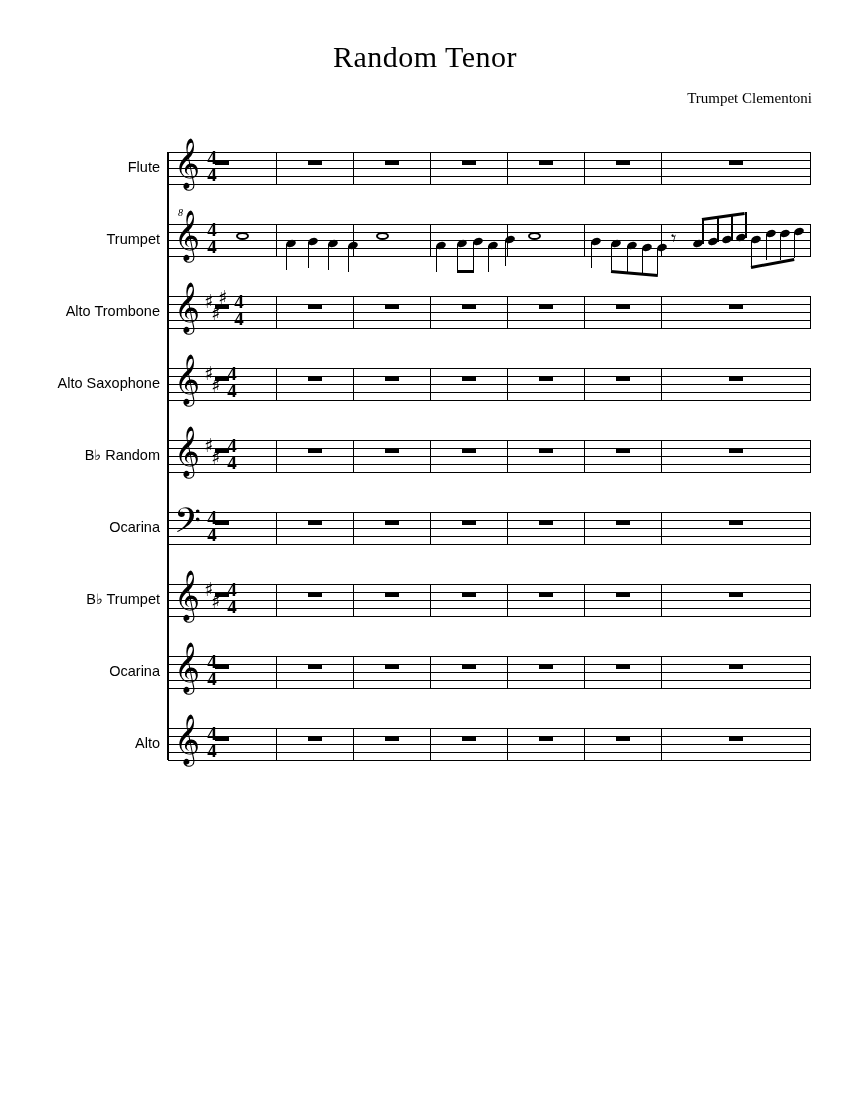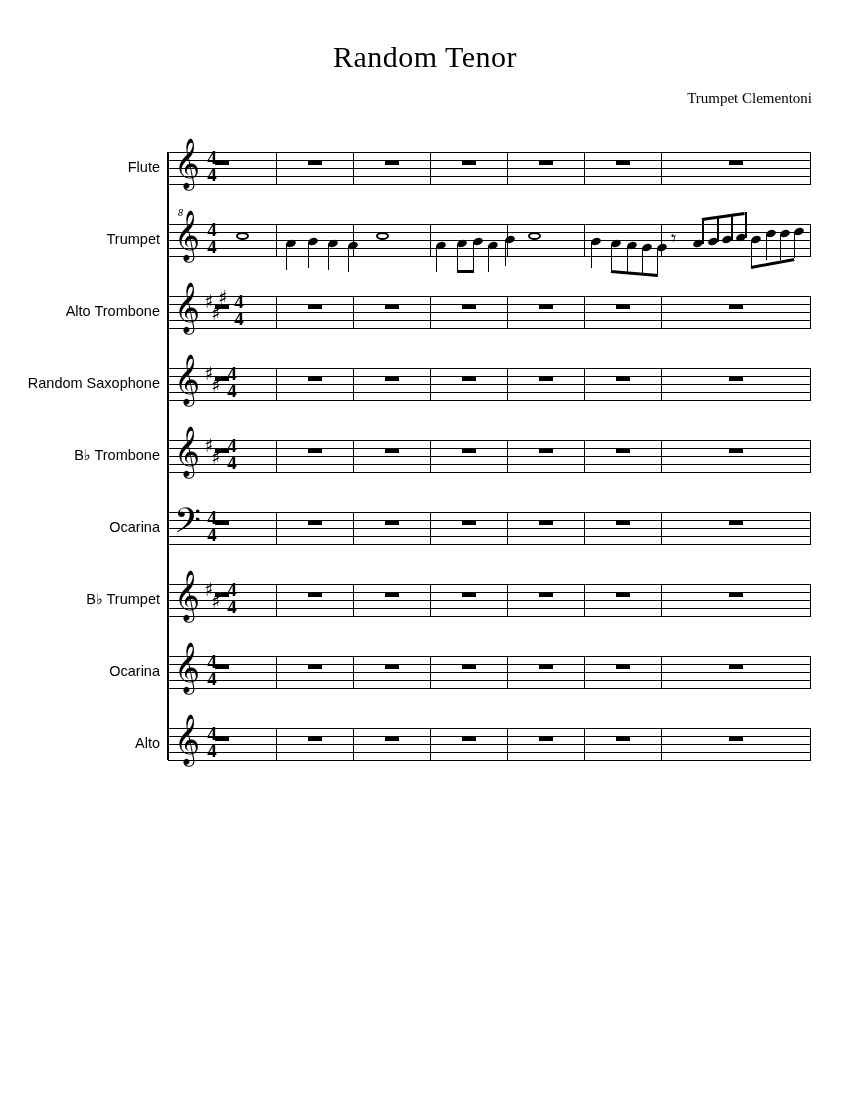--- a/index.html
+++ b/index.html
@@ -308,21 +308,21 @@
         <div class="timesig" style="left: 63px; top: 15px;">4</div>
         <div class="mrest" style="left: 47px; top: 8px;"></div>
         <div class="mrest" style="left: 139.5px; top: 8px;"></div>
         <div class="mrest" style="left: 216.5px; top: 8px;"></div>
         <div class="mrest" style="left: 293.5px; top: 8px;"></div>
         <div class="mrest" style="left: 370.5px; top: 8px;"></div>
         <div class="mrest" style="left: 447.5px; top: 8px;"></div>
         <div class="mrest" style="left: 560.5px; top: 8px;"></div>
       </div>
       <div class="instr-wrap" style="top: 375px;">
-        <div class="instr-label">Random Saxophone</div>
+        <div class="instr-label">Alto Saxophone</div>
       </div>
       <div class="staff" style="top: 368px;">
         <div class="line l0"></div>
         <div class="line l1"></div>
         <div class="line l2"></div>
         <div class="line l3"></div>
         <div class="line l4"></div>
         <div class="barline" style="left: 0px;"></div>
         <div class="barline" style="left: 108px;"></div>
         <div class="barline" style="left: 185px;"></div>
@@ -338,21 +338,21 @@
         <div class="timesig" style="left: 56px; top: 15px;">4</div>
         <div class="mrest" style="left: 47px; top: 8px;"></div>
         <div class="mrest" style="left: 139.5px; top: 8px;"></div>
         <div class="mrest" style="left: 216.5px; top: 8px;"></div>
         <div class="mrest" style="left: 293.5px; top: 8px;"></div>
         <div class="mrest" style="left: 370.5px; top: 8px;"></div>
         <div class="mrest" style="left: 447.5px; top: 8px;"></div>
         <div class="mrest" style="left: 560.5px; top: 8px;"></div>
       </div>
       <div class="instr-wrap" style="top: 447px;">
-        <div class="instr-label">B♭ Trombone</div>
+        <div class="instr-label">B♭ Random</div>
       </div>
       <div class="staff" style="top: 440px;">
         <div class="line l0"></div>
         <div class="line l1"></div>
         <div class="line l2"></div>
         <div class="line l3"></div>
         <div class="line l4"></div>
         <div class="barline" style="left: 0px;"></div>
         <div class="barline" style="left: 108px;"></div>
         <div class="barline" style="left: 185px;"></div>

